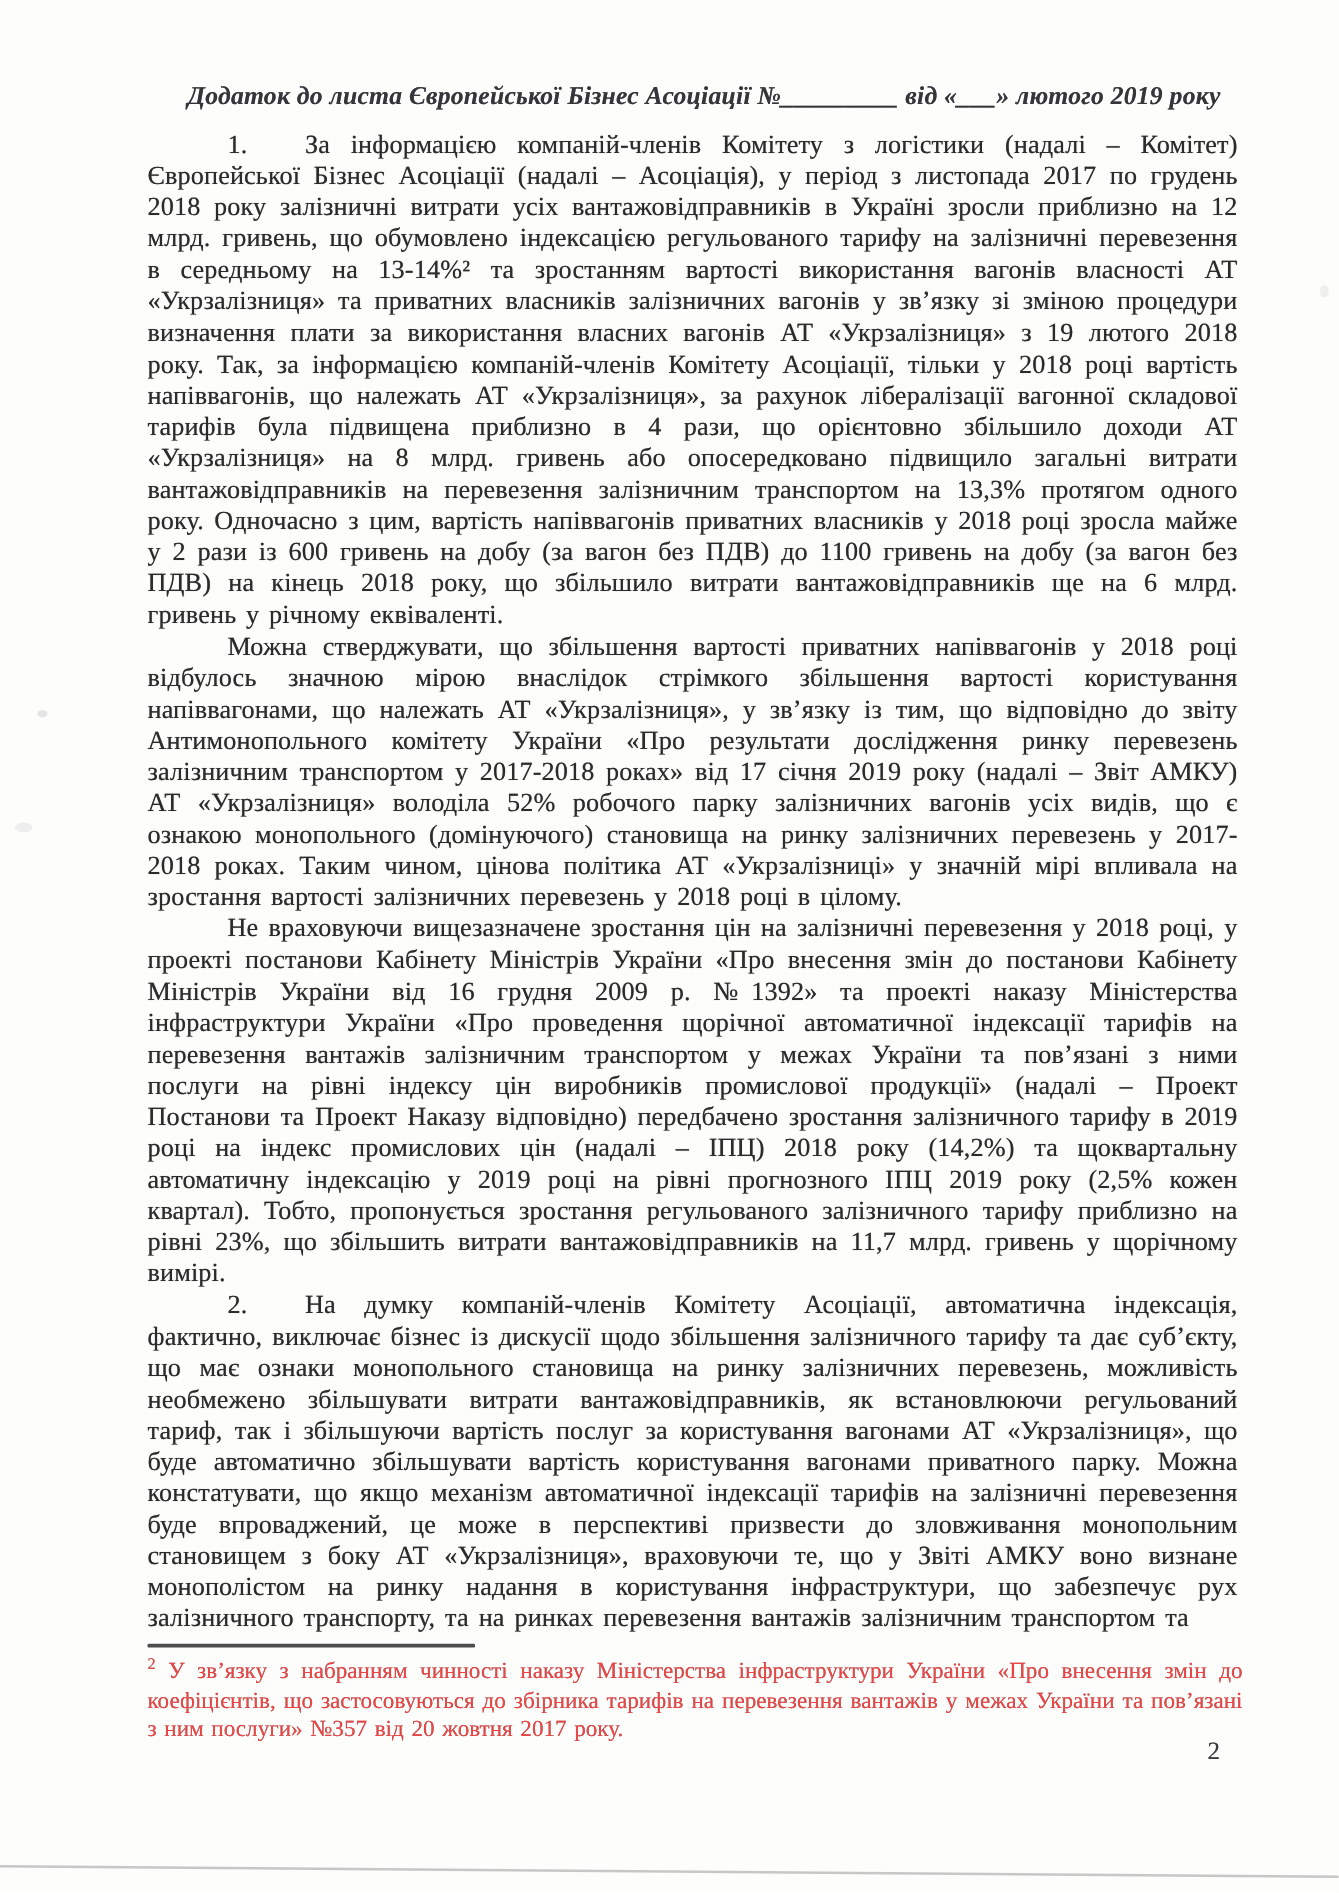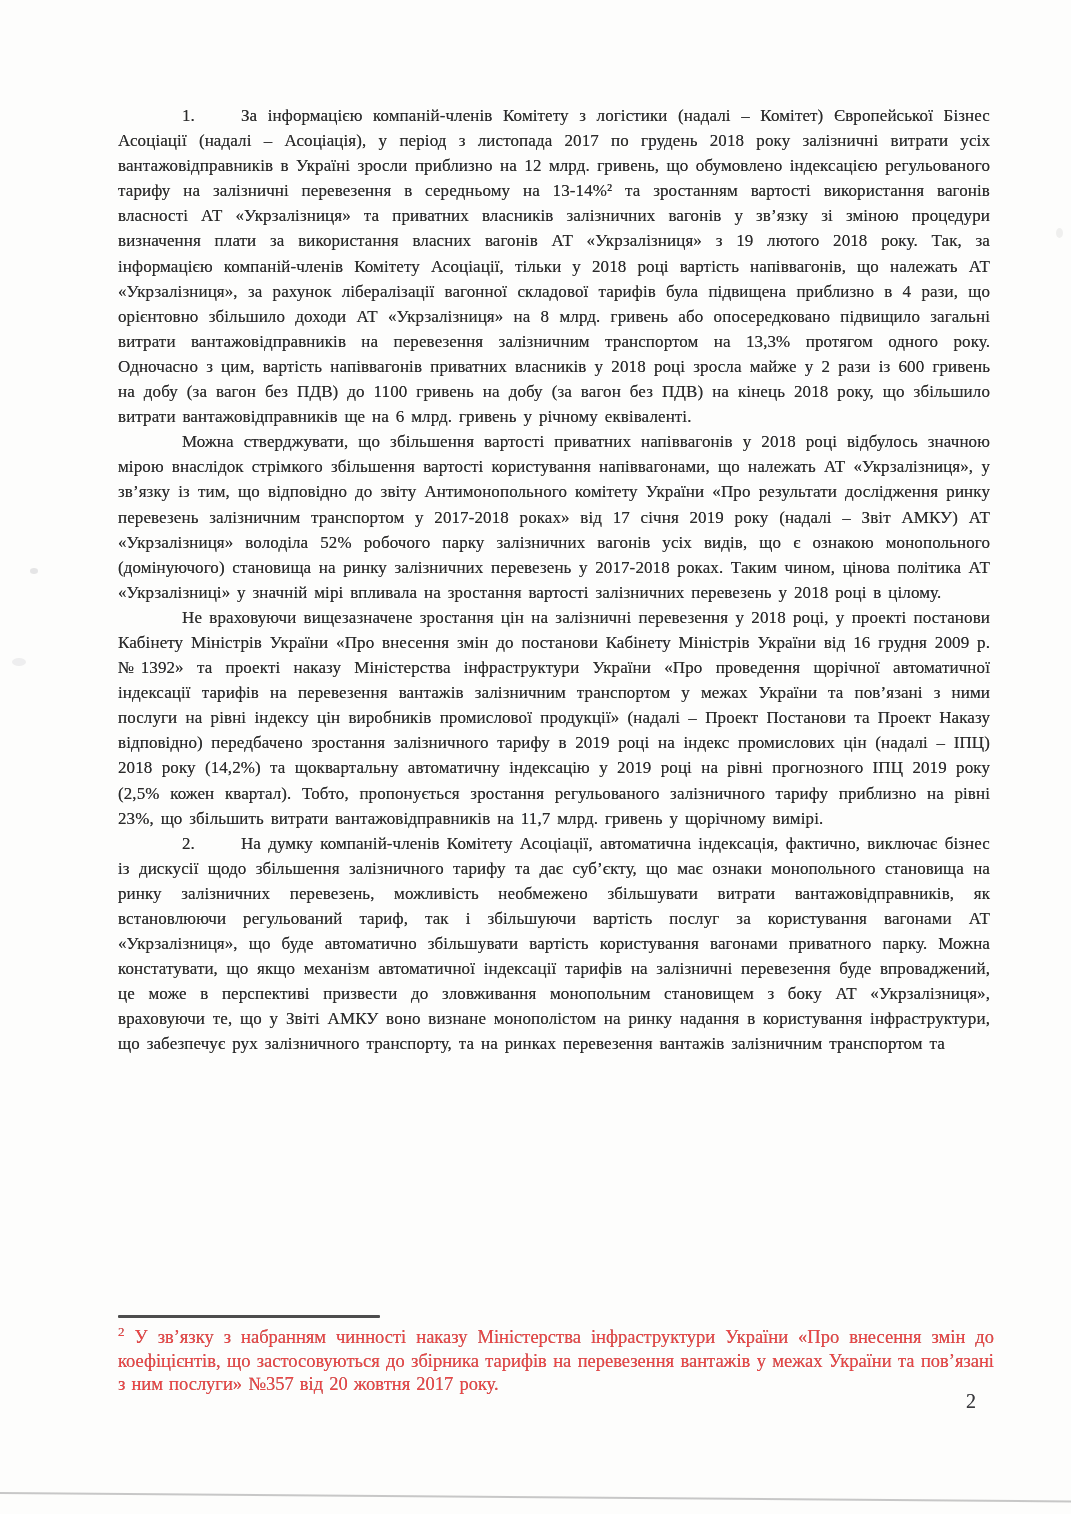--- a/index.html
+++ b/index.html
@@ -30,21 +30,21 @@
     text-shadow: 0 0 0.5px rgba(50,50,55,0.6);
   }
   .content {
     position: absolute;
     top: 103px;
     left: 118px;
     width: 872px;
   }
   .content p {
     margin: 0;
-    font-size: 17px;
+    font-size: 21px;
     line-height: 25.1px;
     text-align: justify;
     text-indent: 64px;
     word-spacing: 2.5px;
     letter-spacing: 0.1px;
     text-shadow: 0 0 0.6px rgba(45,45,45,0.7);
   }
   .pnum { }
   .ptab {
     display: inline-block;
@@ -101,20 +101,21 @@
   }
   .speck-a { top: 568px; left: 30px; width: 8px; height: 6px; background: rgba(175,175,178,0.30); }
   .speck-b { top: 658px; left: 12px; width: 14px; height: 8px; background: rgba(195,195,198,0.25); }
   .speck-c { top: 228px; left: 1056px; width: 7px; height: 10px; background: rgba(190,190,193,0.22); }
 </style>
 </head>
 <body>
 
 <div class="page">
 
+  <div class="doc-header">Додаток до листа Європейської Бізнес Асоціації №_________ від «___» лютого 2019 року</div>
 
   <div class="content">
 
     <p><span class="pnum">1.</span><span class="ptab"></span><span>За інформацією компаній-членів Комітету з логістики (надалі – Комітет) Європейської Бізнес Асоціації (надалі – Асоціація), у період з листопада 2017 по грудень 2018 року залізничні витрати усіх вантажовідправників в Україні зросли приблизно на 12 млрд. гривень, що обумовлено індексацією регульованого тарифу на залізничні перевезення в середньому на 13-14%² та зростанням вартості використання вагонів власності АТ «Укрзалізниця» та приватних власників залізничних вагонів у зв’язку зі зміною процедури визначення плати за використання власних вагонів АТ «Укрзалізниця» з 19 лютого 2018 року. Так, за інформацією компаній-членів Комітету Асоціації, тільки у 2018 році вартість напіввагонів, що належать АТ «Укрзалізниця», за рахунок лібералізації вагонної складової тарифів була підвищена приблизно в 4 рази, що орієнтовно збільшило доходи АТ «Укрзалізниця» на 8 млрд. гривень або опосередковано підвищило загальні витрати вантажовідправників на перевезення залізничним транспортом на 13,3% протягом одного року. Одночасно з цим, вартість напіввагонів приватних власників у 2018 році зросла майже у 2 рази із 600 гривень на добу (за вагон без ПДВ) до 1100 гривень на добу (за вагон без ПДВ) на кінець 2018 року, що збільшило витрати вантажовідправників ще на 6 млрд. гривень у річному еквіваленті.</span></p>
 
     <p><span>Можна стверджувати, що збільшення вартості приватних напіввагонів у 2018 році відбулось значною мірою внаслідок стрімкого збільшення вартості користування напіввагонами, що належать АТ «Укрзалізниця», у зв’язку із тим, що відповідно до звіту Антимонопольного комітету України «Про результати дослідження ринку перевезень залізничним транспортом у 2017-2018 роках» від 17 січня 2019 року (надалі – Звіт АМКУ) АТ «Укрзалізниця» володіла 52% робочого парку залізничних вагонів усіх видів, що є ознакою монопольного (домінуючого) становища на ринку залізничних перевезень у 2017-2018 роках. Таким чином, цінова політика АТ «Укрзалізниці» у значній мірі впливала на зростання вартості залізничних перевезень у 2018 році в цілому.</span></p>
 
     <p><span>Не враховуючи вищезазначене зростання цін на залізничні перевезення у 2018 році, у проекті постанови Кабінету Міністрів України «Про внесення змін до постанови Кабінету Міністрів України від 16 грудня 2009 р. №1392» та проекті наказу Міністерства інфраструктури України «Про проведення щорічної автоматичної індексації тарифів на перевезення вантажів залізничним транспортом у межах України та пов’язані з ними послуги на рівні індексу цін виробників промислової продукції» (надалі – Проект Постанови та Проект Наказу відповідно) передбачено зростання залізничного тарифу в 2019 році на індекс промислових цін (надалі – ІПЦ) 2018 року (14,2%) та щоквартальну автоматичну індексацію у 2019 році на рівні прогнозного ІПЦ 2019 року (2,5% кожен квартал). Тобто, пропонується зростання регульованого залізничного тарифу приблизно на рівні 23%, що збільшить витрати вантажовідправників на 11,7 млрд. гривень у щорічному вимірі.</span></p>
 
     <p><span class="pnum">2.</span><span class="ptab"></span><span>На думку компаній-членів Комітету Асоціації, автоматична індексація, фактично, виключає бізнес із дискусії щодо збільшення залізничного тарифу та дає суб’єкту, що має ознаки монопольного становища на ринку залізничних перевезень, можливість необмежено збільшувати витрати вантажовідправників, як встановлюючи регульований тариф, так і збільшуючи вартість послуг за користування вагонами АТ «Укрзалізниця», що буде автоматично збільшувати вартість користування вагонами приватного парку. Можна констатувати, що якщо механізм автоматичної індексації тарифів на залізничні перевезення буде впроваджений, це може в перспективі призвести до зловживання монопольним становищем з боку АТ «Укрзалізниця», враховуючи те, що у Звіті АМКУ воно визнане монополістом на ринку надання в користування інфраструктури, що забезпечує рух залізничного транспорту, та на ринках перевезення вантажів залізничним транспортом та</span></p>

